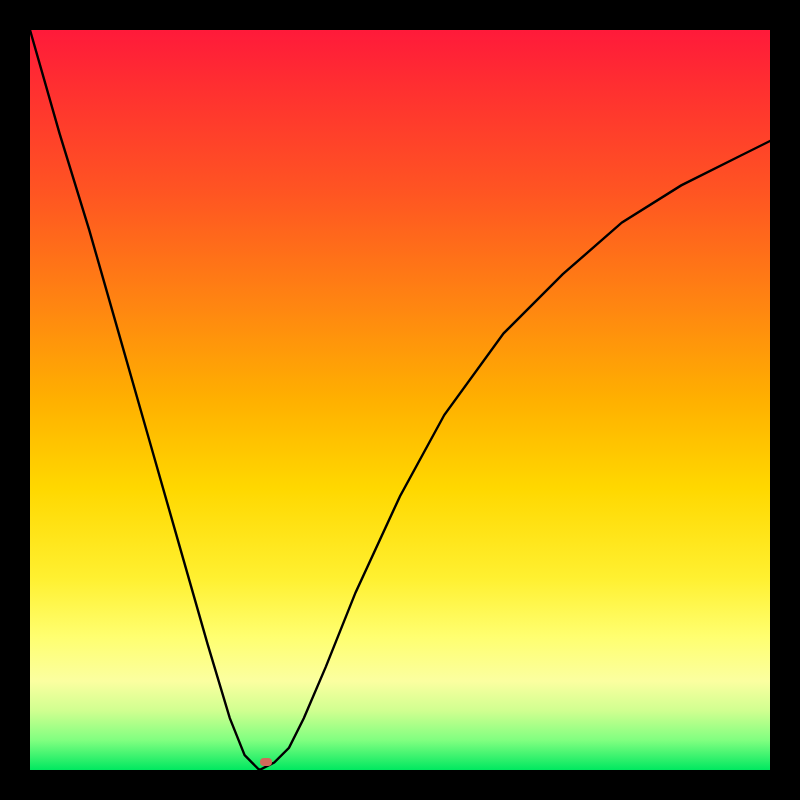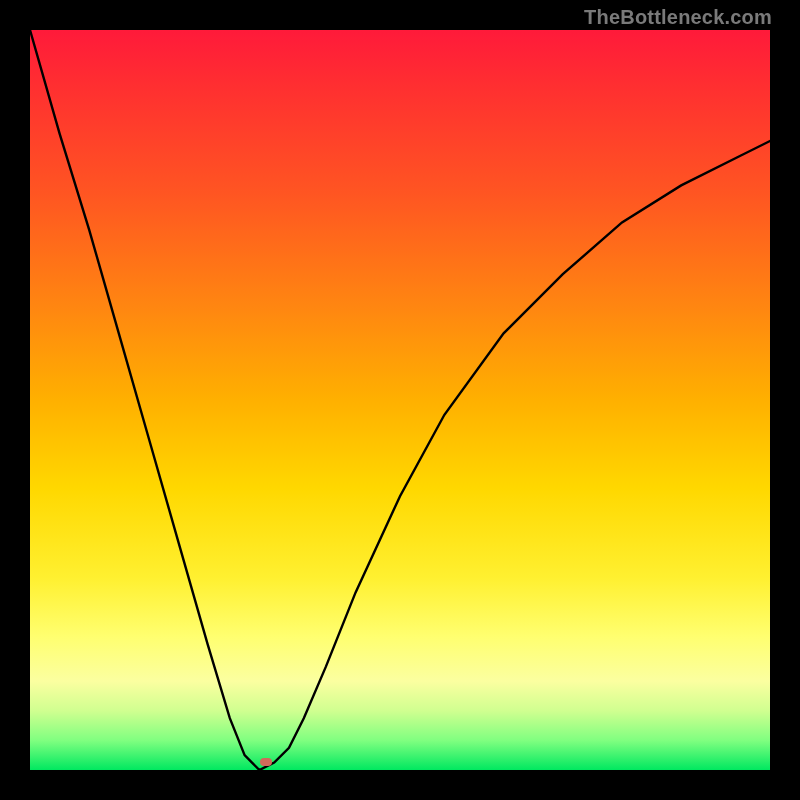--- a/index.html
+++ b/index.html
@@ -60,21 +60,20 @@
     height: 8px;
     border-radius: 4px;
     background: #d06a5a;
     transform: translate(-50%, -50%);
   }
 </style>
 </head>
 <body>
 
 <div class="outer">
-  <div class="watermark">TheBottleneck.com</div>
 
   <div class="plot-area">
     <svg class="curve-svg" viewBox="0 0 740 740" preserveAspectRatio="none">
       <path id="curve-path" d="M0.00 0.00 L29.60 103.60 L59.20 199.80 L88.80 303.40 L118.40 407.00 L148.00 510.60 L177.60 614.20 L199.80 688.20 L214.60 725.20 L222.00 732.60 L229.40 740.00 L244.20 732.60 L259.00 717.80 L273.80 688.20 L296.00 636.40 L325.60 562.40 L370.00 466.20 L414.40 384.80 L473.60 303.40 L532.80 244.20 L592.00 192.40 L651.20 155.40 L710.40 125.80 L740.00 111.00" fill="none" stroke="#000000" stroke-width="2.4" stroke-linecap="round"></path>
     </svg>
     <div id="min-marker" class="minimum-marker" style="left: 236px; top: 732px;"></div>
   </div>
 </div>
 
 </body></html>

